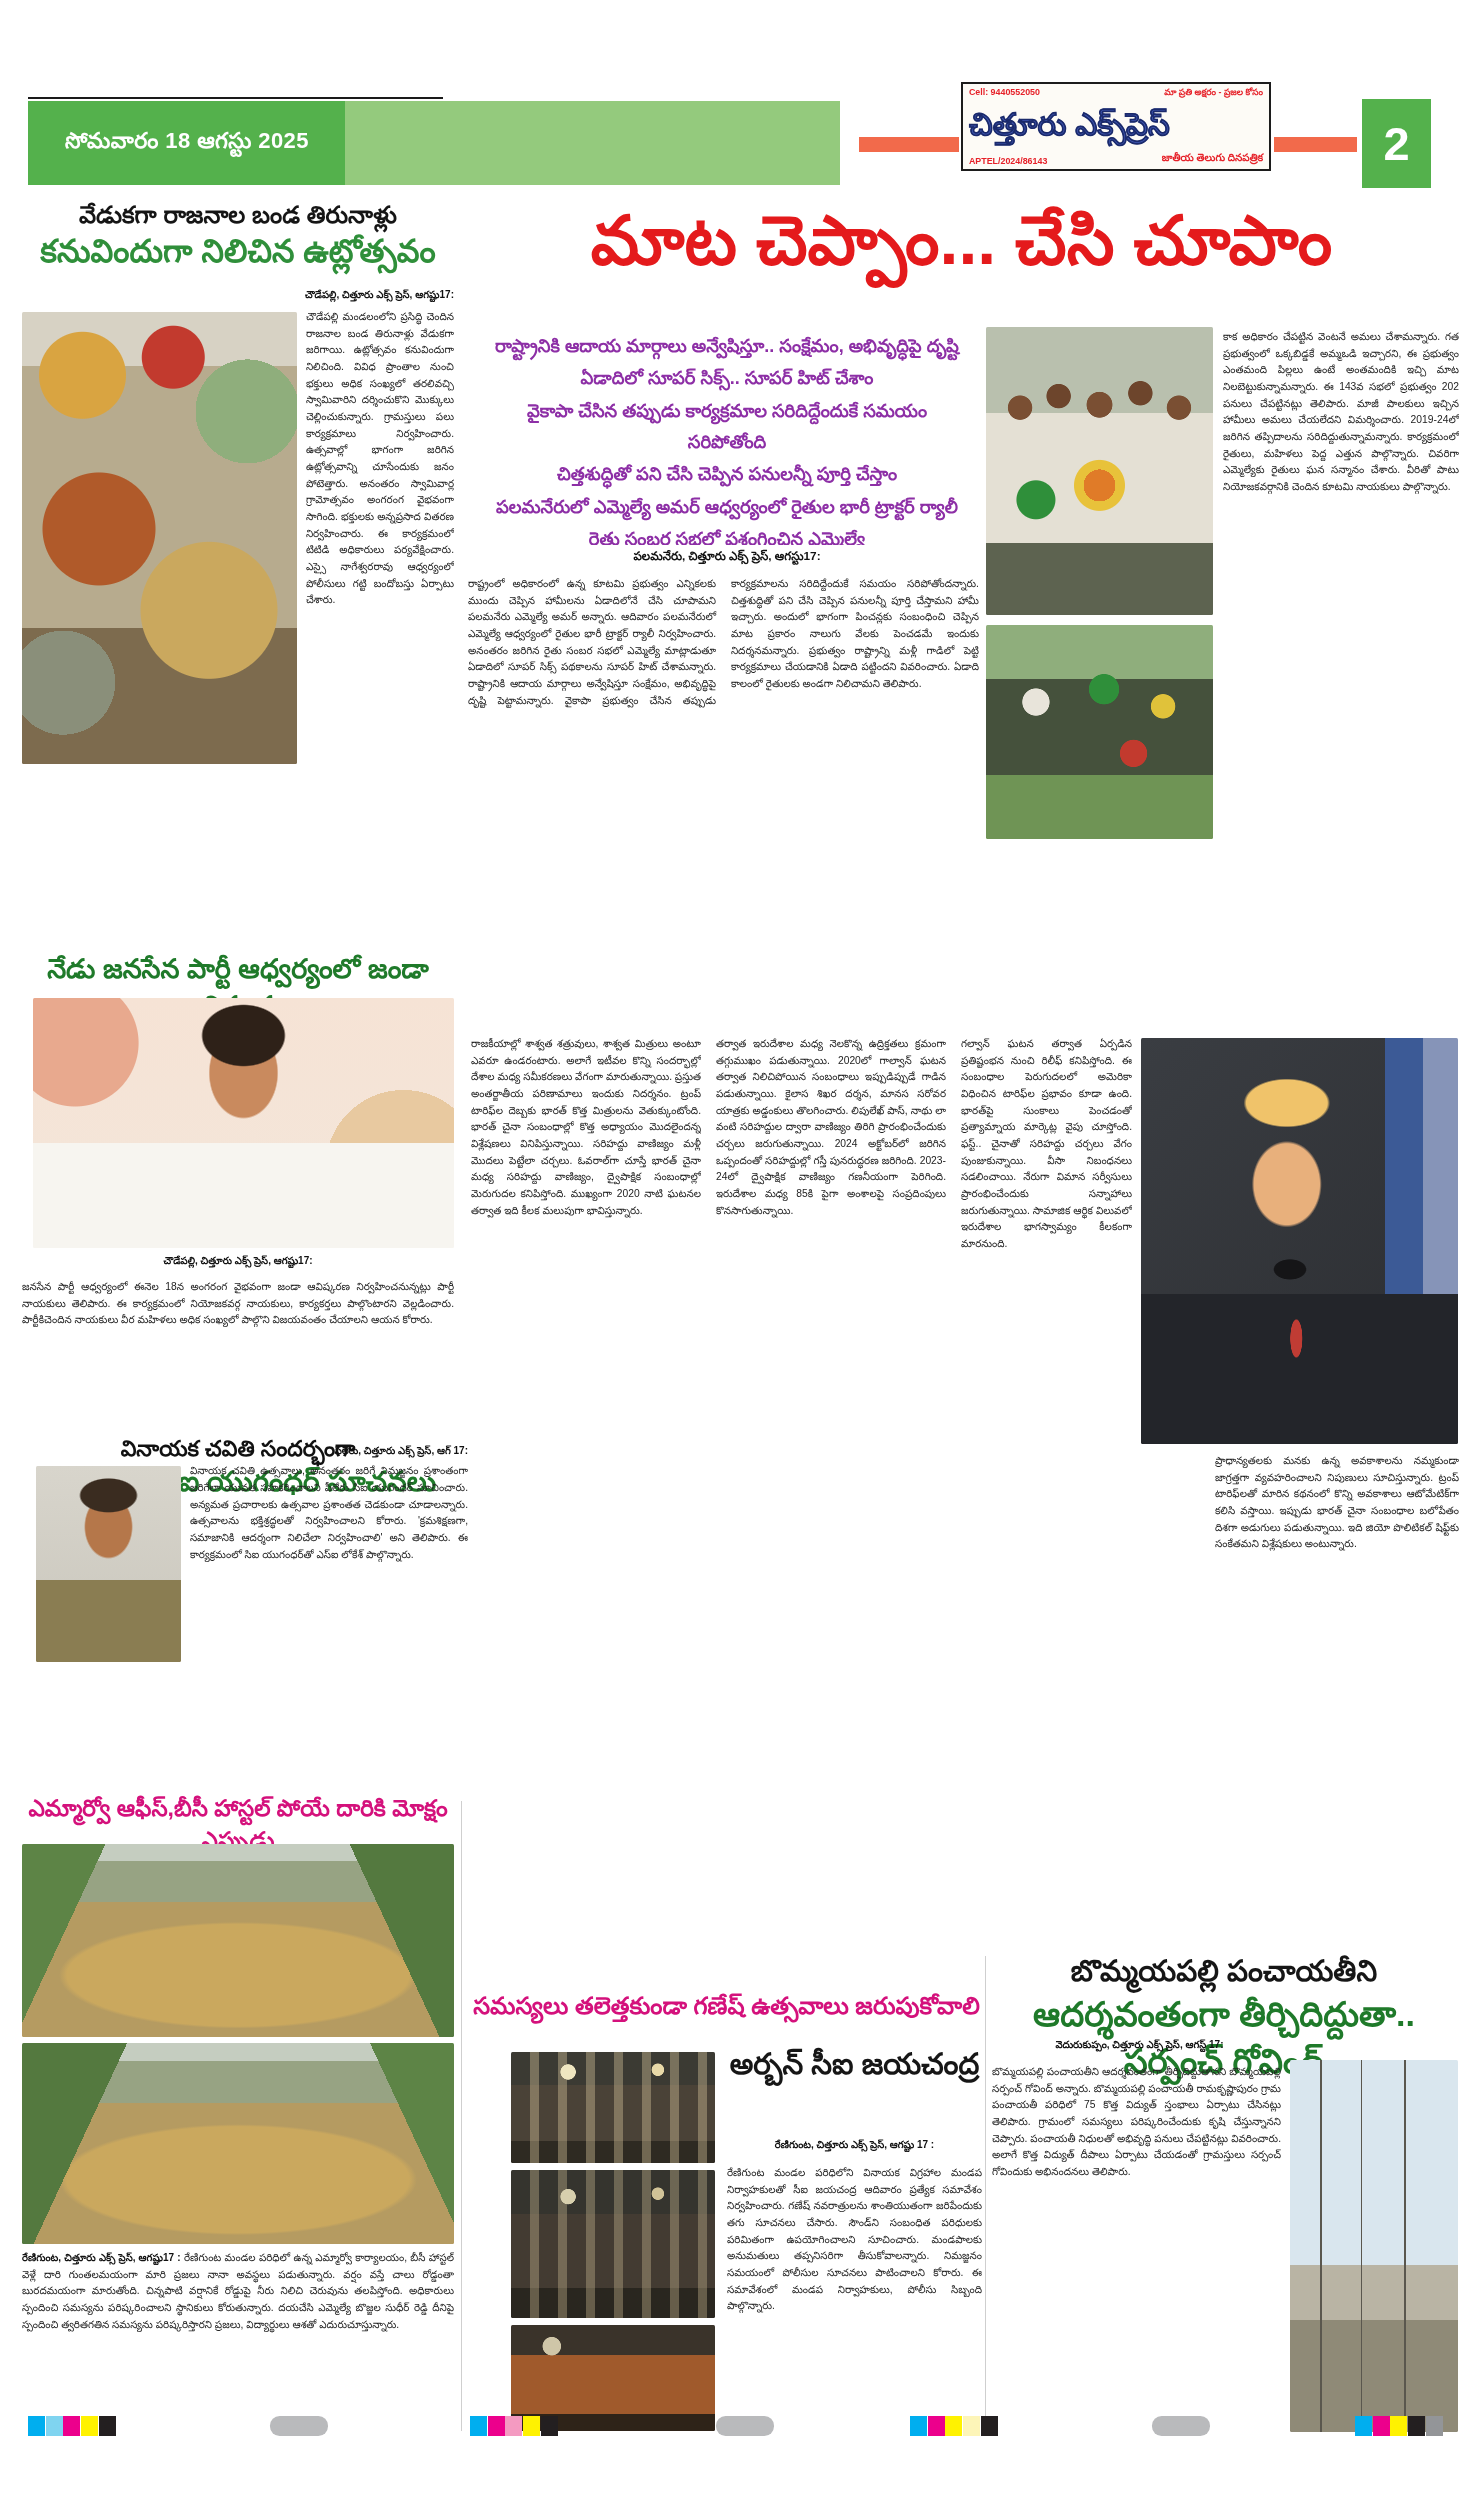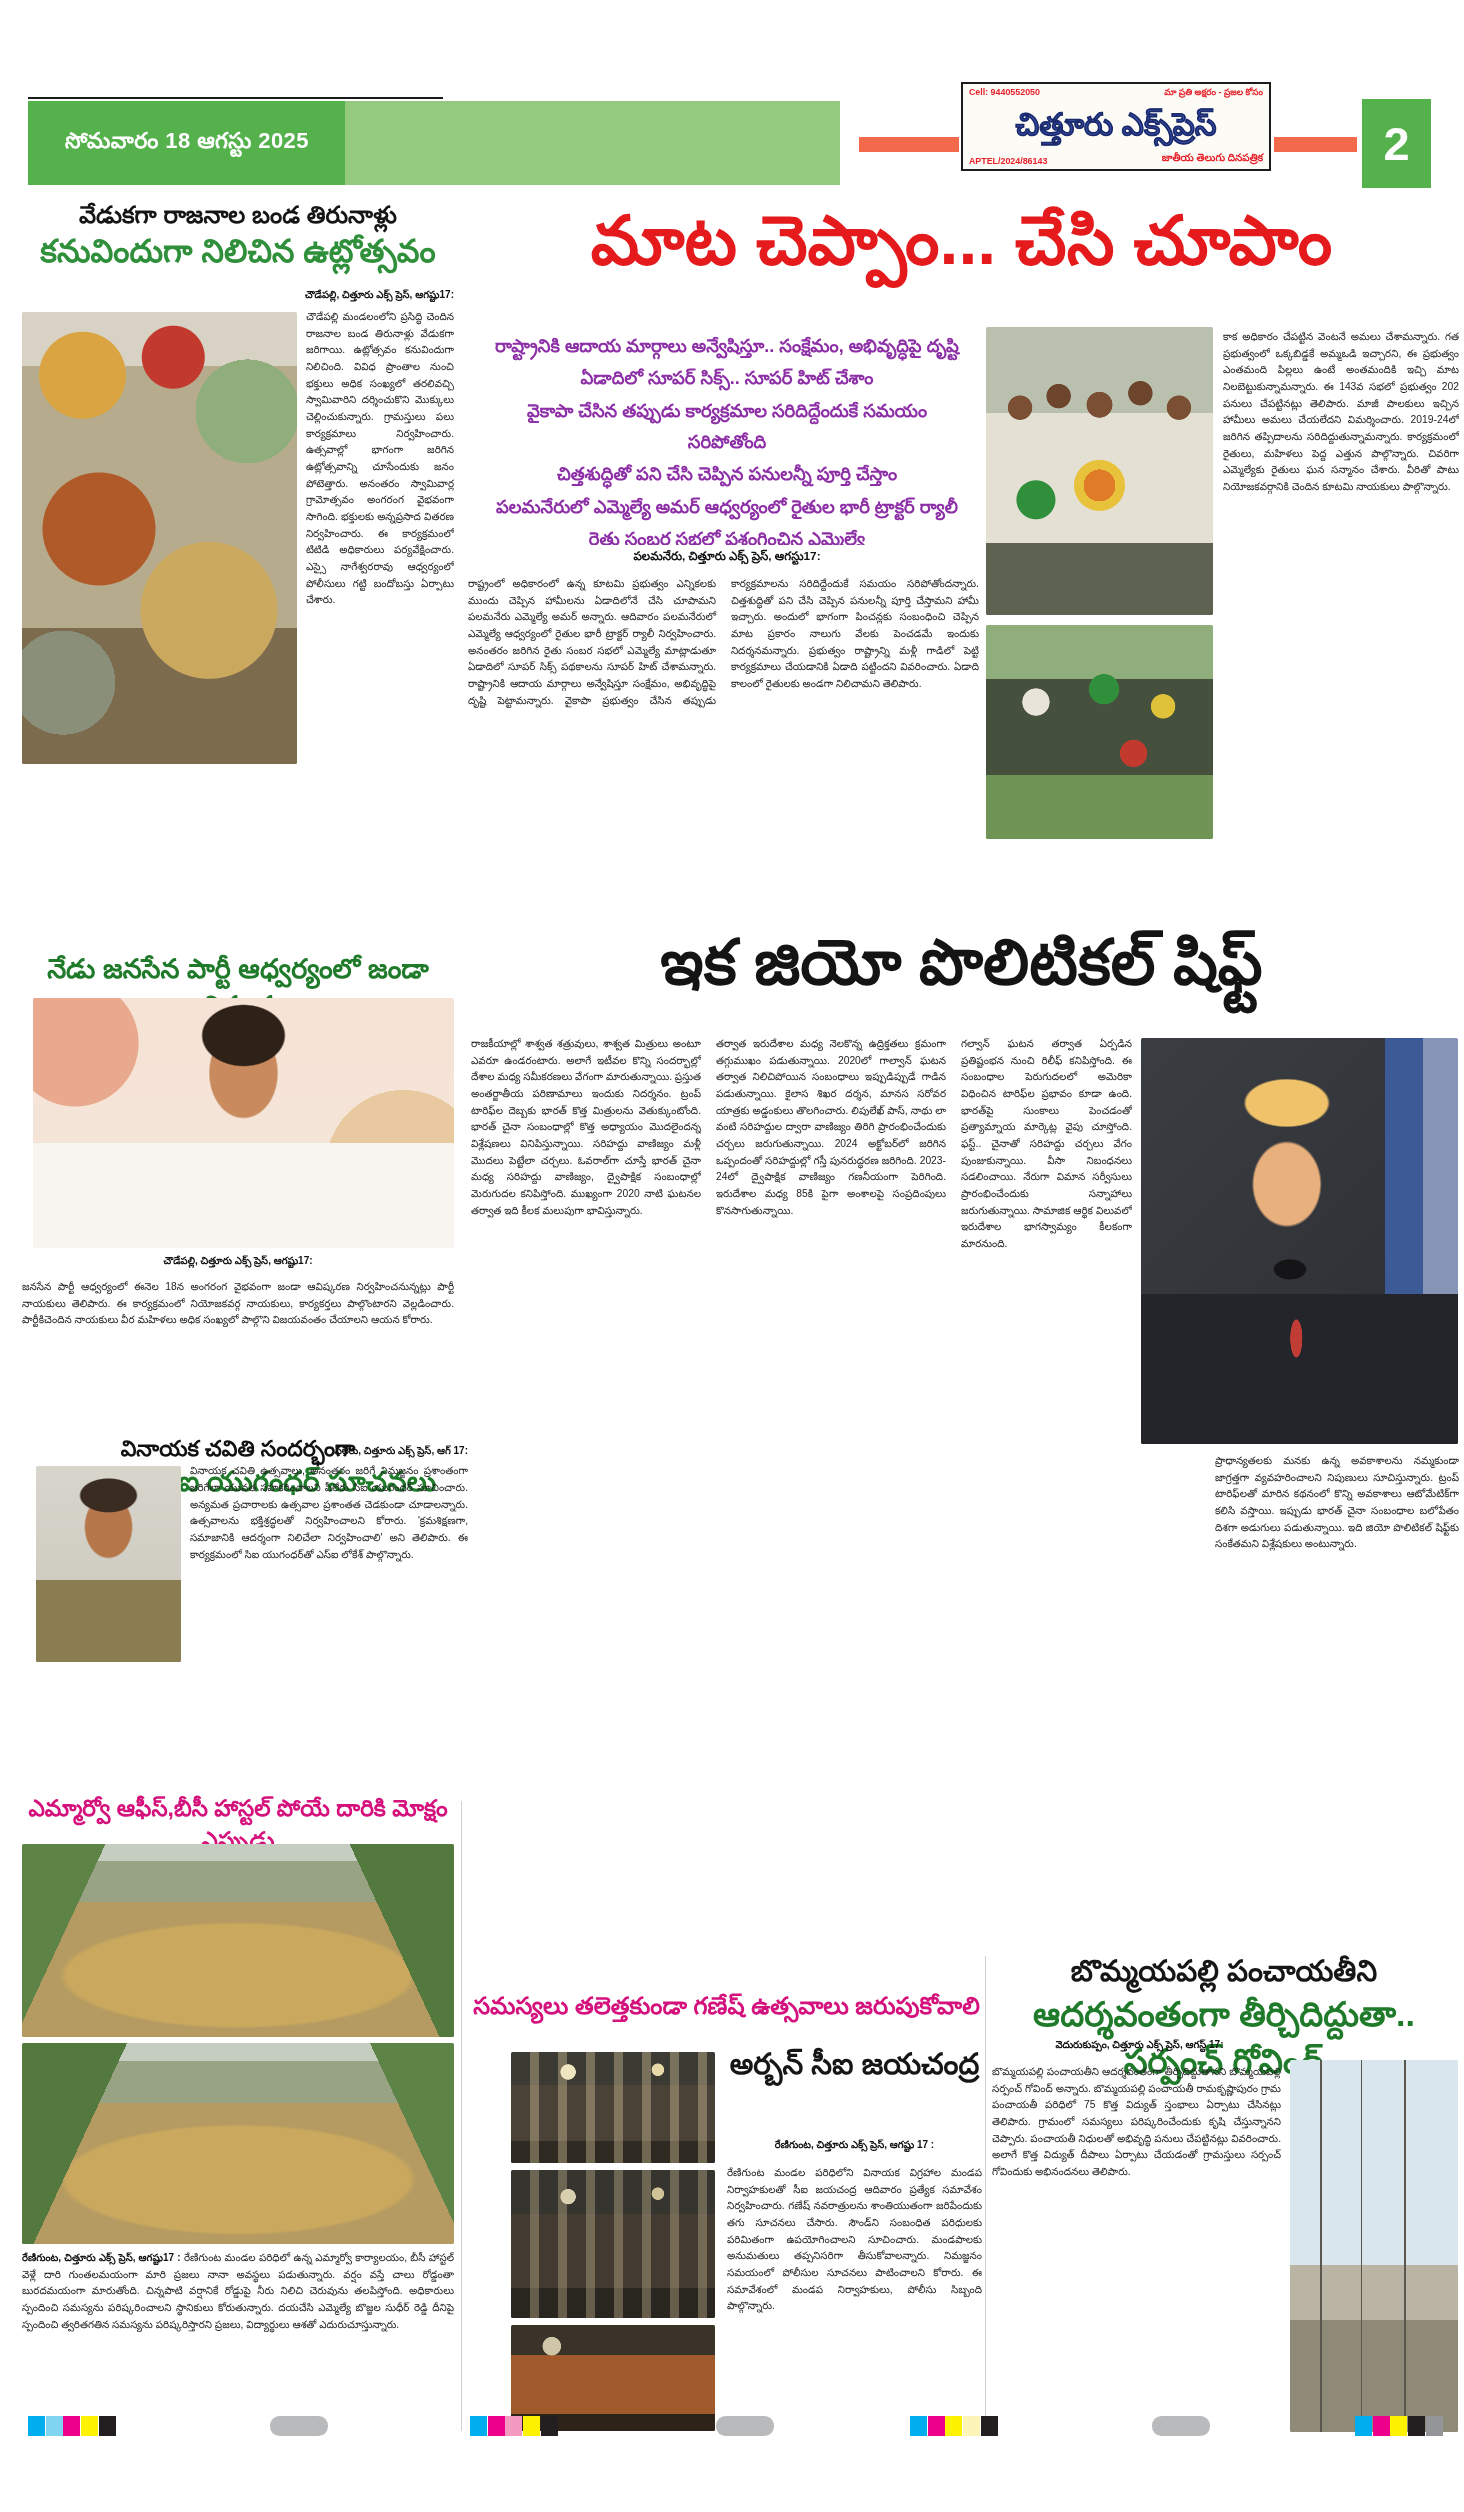--- a/index.html
+++ b/index.html
@@ -12,21 +12,21 @@
   .dl{font-weight:bold;font-size:10px;color:#111;}
   
   .top-rule{background:#1a1a1a;}
   .date-banner{background:linear-gradient(90deg,#54b14c 0 39%,#94ca7d 39%);}
   .date-banner .txt{position:absolute;left:37px;top:0;height:100%;display:flex;align-items:center;
         color:#ffffff;font-weight:bold;font-size:22px;letter-spacing:0.4px;}
   .dash{background:#f26a4b;}
   .masthead{border:2.2px solid #1c1c1c;background:#fdfbf6;box-sizing:border-box;
         display:flex;flex-direction:column;justify-content:space-between;padding:3px 5.9px;}
   .mh-top{display:flex;justify-content:space-between;font-size:8.9px;font-weight:bold;color:#e62129;}
-  .mh-title{text-align:center;font-size:31px;font-weight:bold;color:#3f57b5;
+  .mh-title{font-size:31px;font-weight:bold;color:#3f57b5;
         -webkit-text-stroke:0.7px #1b2a6b;line-height:1.05;}
   .mh-bottom{display:flex;justify-content:space-between;align-items:flex-end;
         font-size:8.9px;font-weight:bold;color:#e62129;}
   .mh-bottom .tag{font-size:10.3px;}
   .pageno{background:#54b14c;display:flex;align-items:center;justify-content:center;
         color:#ffffff;font-size:47px;font-weight:bold;}
   
   .hl-red{color:#e41a1c;font-weight:bold;font-size:68px;line-height:1.05;white-space:nowrap;}
   .hl-black-big{color:#141414;font-weight:800;font-size:63px;line-height:1.05;white-space:nowrap;}
   .kicker{color:#151515;font-weight:bold;font-size:24px;}
@@ -153,21 +153,20 @@
     <div>చిత్తశుద్ధితో పని చేసి చెప్పిన పనులన్నీ పూర్తి చేస్తాం</div>
     <div>పలమనేరులో ఎమ్మెల్యే అమర్ ఆధ్వర్యంలో రైతుల భారీ ట్రాక్టర్ ర్యాలీ</div>
     <div>రైతు సంబర సభలో ప్రశంగించిన ఎమ్మెల్యే</div>
   </div>
   <div class="abs dl c" style="left:487px;top:549px;width:480px;font-size:11.8px;">పలమనేరు, చిత్తూరు ఎక్స్ ప్రెస్, ఆగస్టు17:</div>
   <div class="abs bt" style="left:468px;top:576px;width:511px;height:341px;column-count:2;column-gap:14.8px;">రాష్ట్రంలో అధికారంలో ఉన్న కూటమి ప్రభుత్వం ఎన్నికలకు ముందు చెప్పిన హామీలను ఏడాదిలోనే చేసి చూపామని పలమనేరు ఎమ్మెల్యే అమర్ అన్నారు. ఆదివారం పలమనేరులో ఎమ్మెల్యే ఆధ్వర్యంలో రైతుల భారీ ట్రాక్టర్ ర్యాలీ నిర్వహించారు. అనంతరం జరిగిన రైతు సంబర సభలో ఎమ్మెల్యే మాట్లాడుతూ ఏడాదిలో సూపర్ సిక్స్ పథకాలను సూపర్ హిట్ చేశామన్నారు. రాష్ట్రానికి ఆదాయ మార్గాలు అన్వేషిస్తూ సంక్షేమం, అభివృద్ధిపై దృష్టి పెట్టామన్నారు. వైకాపా ప్రభుత్వం చేసిన తప్పుడు కార్యక్రమాలను సరిదిద్దేందుకే సమయం సరిపోతోందన్నారు. చిత్తశుద్ధితో పని చేసి చెప్పిన పనులన్నీ పూర్తి చేస్తామని హామీ ఇచ్చారు. అందులో భాగంగా పించన్లకు సంబంధించి చెప్పిన మాట ప్రకారం నాలుగు వేలకు పెంచడమే ఇందుకు నిదర్శనమన్నారు. ప్రభుత్వం రాష్ట్రాన్ని మళ్లీ గాడిలో పెట్టి కార్యక్రమాలు చేయడానికి ఏడాది పట్టిందని వివరించారు. ఏడాది కాలంలో రైతులకు అండగా నిలిచామని తెలిపారు.</div>
   <div class="ph ph-garland" style="left:986px;top:327px;width:227px;height:288px;"></div>
   <div class="ph ph-tractor" style="left:986px;top:625px;width:227px;height:214px;"></div>
   <div class="abs bt" style="left:1223px;top:329px;width:236px;height:585px;">కాక అధికారం చేపట్టిన వెంటనే అమలు చేశామన్నారు. గత ప్రభుత్వంలో ఒక్కబిడ్డకే అమ్మఒడి ఇచ్చారని, ఈ ప్రభుత్వం ఎంతమంది పిల్లలు ఉంటే అంతమందికి ఇచ్చి మాట నిలబెట్టుకున్నామన్నారు. ఈ 143వ సభలో ప్రభుత్వం 202 పనులు చేపట్టినట్లు తెలిపారు. మాజీ పాలకులు ఇచ్చిన హామీలు అమలు చేయలేదని విమర్శించారు. 2019-24లో జరిగిన తప్పిదాలను సరిదిద్దుతున్నామన్నారు. కార్యక్రమంలో రైతులు, మహిళలు పెద్ద ఎత్తున పాల్గొన్నారు. చివరిగా ఎమ్మెల్యేకు రైతులు ఘన సన్మానం చేశారు. వీరితో పాటు నియోజకవర్గానికి చెందిన కూటమి నాయకులు పాల్గొన్నారు.</div>
 
-  <div class="abs hl-black-big c" style="left:465px;top:929px;width:993px;">ఇక జియో పొలిటికల్ షిఫ్ట్</div>
   <div class="abs bt" style="left:471px;top:1036px;width:230px;height:912px;">రాజకీయాల్లో శాశ్వత శత్రువులు, శాశ్వత మిత్రులు అంటూ ఎవరూ ఉండరంటారు. అలాగే ఇటీవల కొన్ని సందర్భాల్లో దేశాల మధ్య సమీకరణలు వేగంగా మారుతున్నాయి. ప్రస్తుత అంతర్జాతీయ పరిణామాలు ఇందుకు నిదర్శనం. ట్రంప్ టారిఫ్‌ల దెబ్బకు భారత్ కొత్త మిత్రులను వెతుక్కుంటోంది. భారత్ చైనా సంబంధాల్లో కొత్త అధ్యాయం మొదలైందన్న విశ్లేషణలు వినిపిస్తున్నాయి. సరిహద్దు వాణిజ్యం మళ్లీ మొదలు పెట్టేలా చర్చలు. ఓవరాల్‌గా చూస్తే భారత్ చైనా మధ్య సరిహద్దు వాణిజ్యం, ద్వైపాక్షిక సంబంధాల్లో మెరుగుదల కనిపిస్తోంది. ముఖ్యంగా 2020 నాటి ఘటనల తర్వాత ఇది కీలక మలుపుగా భావిస్తున్నారు.</div>
   <div class="abs bt" style="left:716px;top:1036px;width:230px;height:912px;">తర్వాత ఇరుదేశాల మధ్య నెలకొన్న ఉద్రిక్తతలు క్రమంగా తగ్గుముఖం పడుతున్నాయి. 2020లో గాల్వాన్ ఘటన తర్వాత నిలిచిపోయిన సంబంధాలు ఇప్పుడిప్పుడే గాడిన పడుతున్నాయి. కైలాస శిఖర దర్శన, మానస సరోవర యాత్రకు అడ్డంకులు తొలగించారు. లిపులేఖ్ పాస్, నాథు లా వంటి సరిహద్దుల ద్వారా వాణిజ్యం తిరిగి ప్రారంభించేందుకు చర్చలు జరుగుతున్నాయి. 2024 అక్టోబర్‌లో జరిగిన ఒప్పందంతో సరిహద్దుల్లో గస్తీ పునరుద్ధరణ జరిగింది. 2023-24లో ద్వైపాక్షిక వాణిజ్యం గణనీయంగా పెరిగింది. ఇరుదేశాల మధ్య 85కి పైగా అంశాలపై సంప్రదింపులు కొనసాగుతున్నాయి.</div>
   <div class="abs bt" style="left:961px;top:1036px;width:171px;height:912px;">గల్వాన్ ఘటన తర్వాత ఏర్పడిన ప్రతిష్టంభన నుంచి రిలీఫ్ కనిపిస్తోంది. ఈ సంబంధాల పెరుగుదలలో అమెరికా విధించిన టారిఫ్‌ల ప్రభావం కూడా ఉంది. భారత్‌పై సుంకాలు పెంచడంతో ప్రత్యామ్నాయ మార్కెట్ల వైపు చూస్తోంది. ఫస్ట్.. చైనాతో సరిహద్దు చర్చలు వేగం పుంజుకున్నాయి. వీసా నిబంధనలు సడలించాయి. నేరుగా విమాన సర్వీసులు ప్రారంభించేందుకు సన్నాహాలు జరుగుతున్నాయి. సామాజిక ఆర్థిక విలువలో ఇరుదేశాల భాగస్వామ్యం కీలకంగా మారనుంది.</div>
   <div class="ph ph-trump" style="left:1141px;top:1038px;width:317px;height:406px;"></div>
   <div class="abs bt" style="left:1215px;top:1453px;width:244px;height:496px;">ప్రాధాన్యతలకు మనకు ఉన్న అవకాశాలను నమ్మకుండా జాగ్రత్తగా వ్యవహరించాలని నిపుణులు సూచిస్తున్నారు. ట్రంప్ టారిఫ్‌లతో మారిన కథనంలో కొన్ని అవకాశాలు ఆటోమేటిక్‌గా కలిసి వస్తాయి. ఇప్పుడు భారత్ చైనా సంబంధాల బలోపేతం దిశగా అడుగులు పడుతున్నాయి. ఇది జియో పొలిటికల్ షిఫ్ట్‌కు సంకేతమని విశ్లేషకులు అంటున్నారు.</div>
 
   <div class="abs hl-green2 c" style="left:22px;top:954px;width:432px;">నేడు జనసేన పార్టీ ఆధ్వర్యంలో జండా ఆవిష్కరణ</div>
   <div class="ph ph-portrait-jsp" style="left:33px;top:998px;width:421px;height:250px;"></div>
   <div class="abs dl c" style="left:22px;top:1255px;width:432px;">చౌడేపల్లి, చిత్తూరు ఎక్స్ ప్రెస్, ఆగష్టు17:</div>
   <div class="abs bt" style="left:22px;top:1279px;width:432px;height:152px;">జనసేన పార్టీ ఆధ్వర్యంలో ఈనెల 18న అంగరంగ వైభవంగా జండా ఆవిష్కరణ నిర్వహించనున్నట్లు పార్టీ నాయకులు తెలిపారు. ఈ కార్యక్రమంలో నియోజకవర్గ నాయకులు, కార్యకర్తలు పాల్గొంటారని వెల్లడించారు. పార్టీకిచెందిన నాయకులు వీర మహిళలు అధిక సంఖ్యలో పాల్గొని విజయవంతం చేయాలని ఆయన కోరారు.</div>

